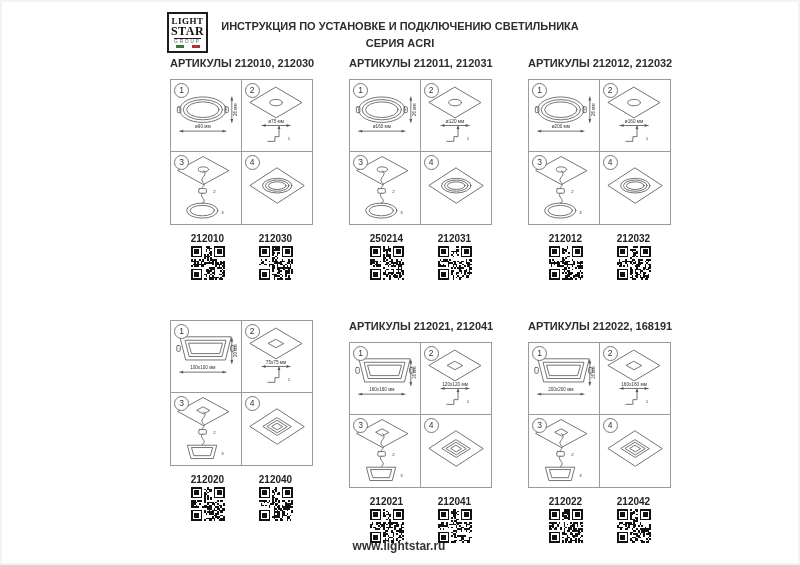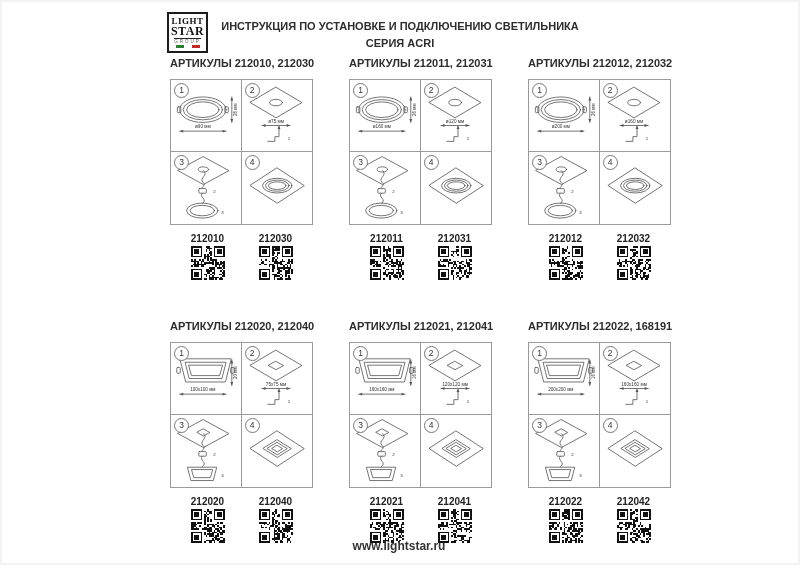--- a/index.html
+++ b/index.html
@@ -777,21 +777,21 @@
           <polygon points="60,41 84,56 60,71 36,56"></polygon>
           <polygon points="60,45.5 77,56 60,66.5 43,56"></polygon>
           <polygon points="60,50.5 69,56 60,61.5 51,56"></polygon>
         </g>
       </svg>
     </div>
   </div>
 
   <div class="codes">
     <div class="code">
-      <div class="artnum">212011</div>
+      <div class="artnum">250214</div>
       <svg class="qr" viewBox="0 0 21 21">
               <rect x="0" y="0" width="1" height="1" fill="#111111"></rect>
               <rect x="1" y="0" width="1" height="1" fill="#111111"></rect>
               <rect x="2" y="0" width="1" height="1" fill="#111111"></rect>
               <rect x="3" y="0" width="1" height="1" fill="#111111"></rect>
               <rect x="4" y="0" width="1" height="1" fill="#111111"></rect>
               <rect x="5" y="0" width="1" height="1" fill="#111111"></rect>
               <rect x="6" y="0" width="1" height="1" fill="#111111"></rect>
               <rect x="0" y="1" width="1" height="1" fill="#111111"></rect>
               <rect x="6" y="1" width="1" height="1" fill="#111111"></rect>
@@ -1805,21 +1805,20 @@
               <rect x="10" y="20" width="1" height="1" fill="#111111"></rect>
               <rect x="11" y="20" width="1" height="1" fill="#111111"></rect>
               <rect x="15" y="20" width="1" height="1" fill="#111111"></rect>
               <rect x="17" y="20" width="1" height="1" fill="#111111"></rect>
               <rect x="18" y="20" width="1" height="1" fill="#111111"></rect>
             </svg>
     </div>
   </div>
 </div>
       <div class="panel square">
-  <div class="panel-title">АРТИКУЛЫ 212020, 212040</div>
   <div class="box">
 
     <div class="quad q1">
       <span class="qnum">1</span>
       <svg class="qsvg" viewBox="0 0 120 120">
         <g class="only-round">
           <ellipse cx="55" cy="50" rx="40" ry="22"></ellipse>
           <ellipse cx="55" cy="50" rx="34" ry="17.5"></ellipse>
           <ellipse cx="55" cy="50" rx="28" ry="13.5"></ellipse>
           <rect x="11" y="45" width="6" height="10" rx="1.5"></rect>

